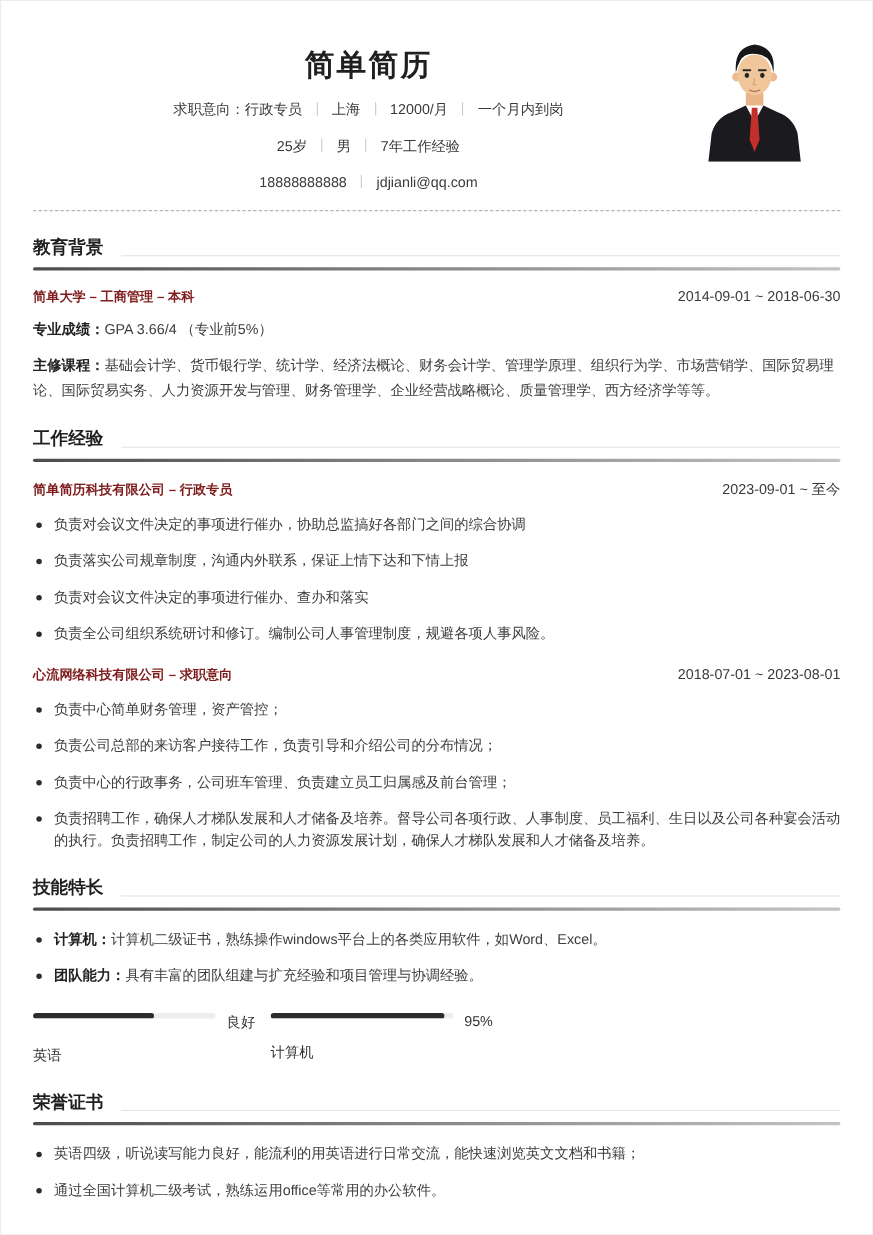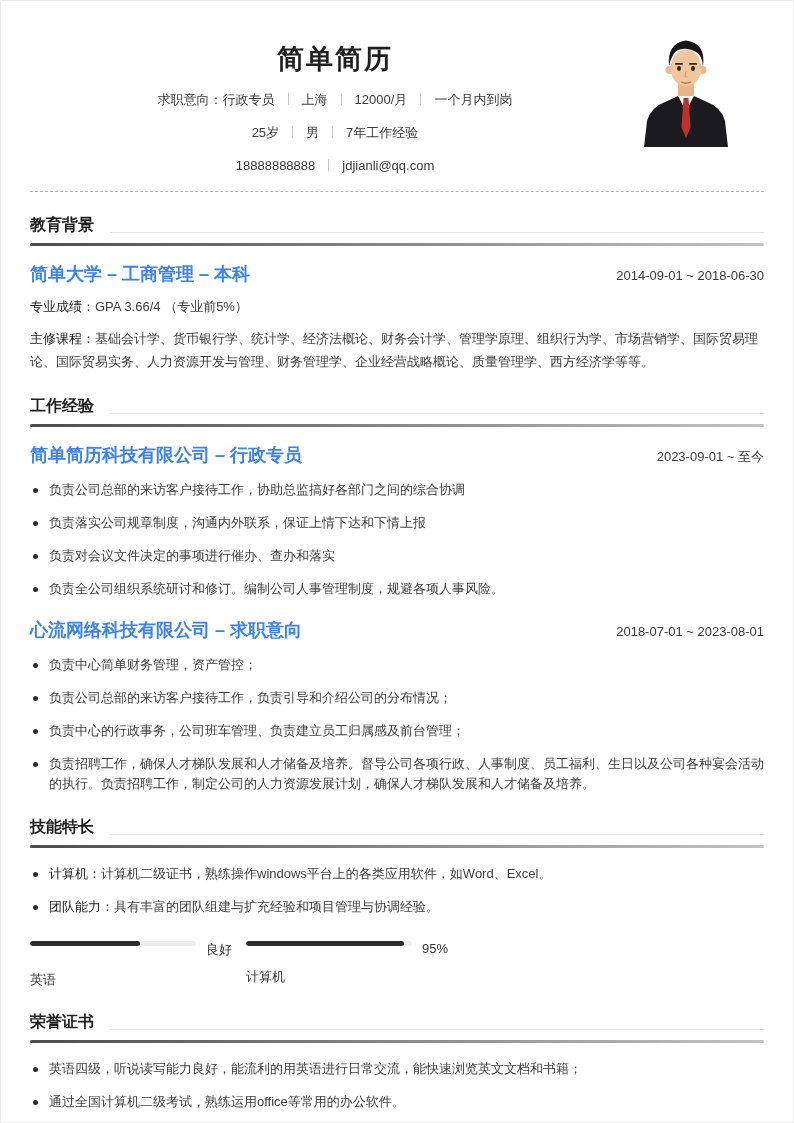--- a/index.html
+++ b/index.html
@@ -26,25 +26,25 @@
 
   
   .section { margin-top: 23px; }
   .section-head { display: flex; align-items: flex-end; justify-content: space-between; }
   .section-title { font-size: 16px; font-weight: bold; color: #1f1f1f; padding-bottom: 7px; }
   .head-line { flex: 1; height: 1px; background: #e4e4e4; margin: 0 0 10px 16px; }
   .rule { height: 3px; background: linear-gradient(to right, #4c4c4c, #c4c4c4); border-radius: 2px; }
   .section-body { margin-top: 16px; }
 
   .item-head { display: flex; justify-content: space-between; align-items: baseline; }
-  .item-title { font-size: 18px; font-weight: bold; color: #3b82f6; }
+  .item-title { font-size: 12px; font-weight: bold; color: #7f1d1d; }
   .item-date { font-size: 13px; color: #3a3a3a; }
 
   .detail-line { margin-top: 9px; line-height: 23px; }
-  .lbl { font-weight: normal; color: #222; text-align: center; }
+  .lbl { font-weight: bold; color: #222; text-align: center; }
 
   ul.bullets { list-style: none; margin-top: 13px; }
   ul.bullets li { position: relative; padding-left: 19px; margin-bottom: 13px; line-height: 20px; }
   ul.bullets li::before { content: ''; position: absolute; left: 3px; top: 8px; width: 5px; height: 5px; border-radius: 50%; background: #2d2d2d; }
   ul.bullets li:last-child { margin-bottom: 0; }
 
   .job { margin-top: 19px; }
   .job:first-child { margin-top: 0; }
 
   
@@ -133,21 +133,21 @@
       <div class="head-line"></div>
     </div>
     <div class="rule"></div>
     <div class="section-body">
       <div class="job">
         <div class="item-head">
           <span class="item-title">简单简历科技有限公司 – 行政专员</span>
           <span class="item-date">2023-09-01 ~ 至今</span>
         </div>
         <ul class="bullets">
-          <li>负责公司总部的来访客户接待工作，协助总监搞好各部门之间的综合协调</li>
+          <li>负责对会议文件决定的事项进行催办，协助总监搞好各部门之间的综合协调</li>
           <li>负责落实公司规章制度，沟通内外联系，保证上情下达和下情上报</li>
           <li>负责对会议文件决定的事项进行催办、查办和落实</li>
           <li>负责全公司组织系统研讨和修订。编制公司人事管理制度，规避各项人事风险。</li>
         </ul>
       </div>
       <div class="job">
         <div class="item-head">
           <span class="item-title">心流网络科技有限公司 – 求职意向</span>
           <span class="item-date">2018-07-01 ~ 2023-08-01</span>
         </div>

